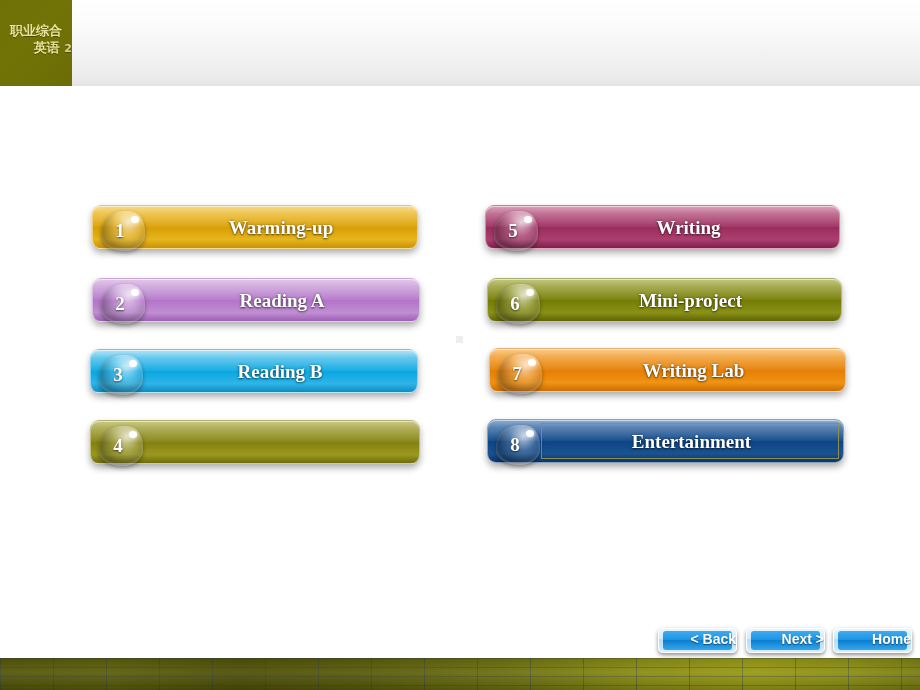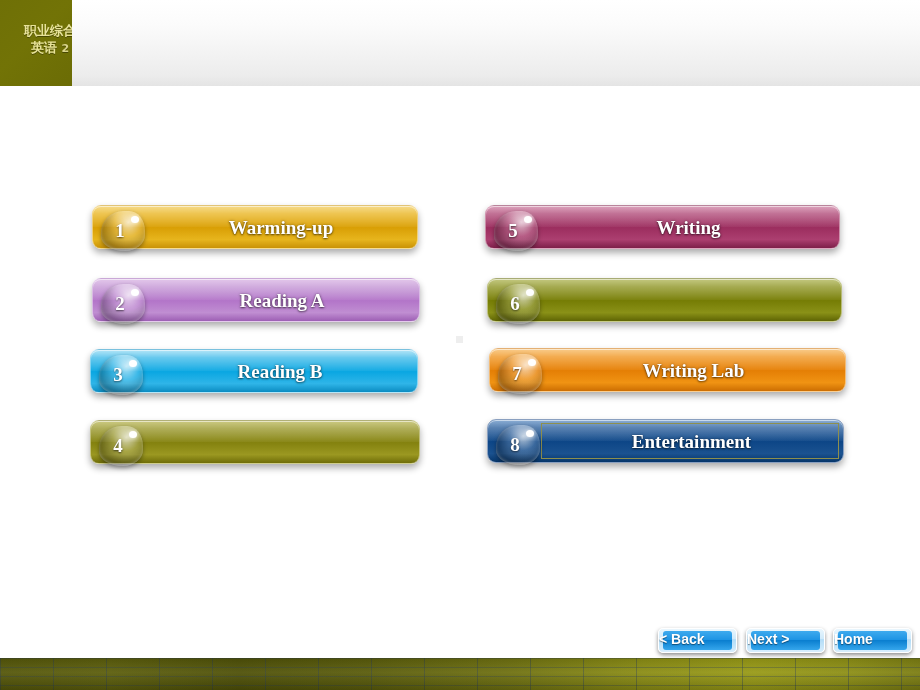--- a/index.html
+++ b/index.html
@@ -34,23 +34,22 @@
     left: 0; top: 22px;
     width: 72px;
     text-align: center;
     font-family: "DejaVu Sans", sans-serif;
     font-size: 13px;
     font-weight: bold;
     line-height: 17px;
     color: #e8e39a;
     letter-spacing: 0px;
     text-shadow: 0 1px 0 rgba(0,0,0,0.35);
-    padding-left: 14px;
-  }
-  #logo-text-cn .l2 { font-size: 13px; }
+  }
+  #logo-text-cn .l2 { font-size: 13px; text-align: right; }
   #logo-text-cn .num { font-size: 11px; color: #d9d48c; }
 
   #page-title {
     position: absolute;
     left: 88px; top: 32px;
     font-family: "DejaVu Sans", sans-serif;
     font-size: 21px;
     font-weight: bold;
     color: #8a8a06;
     letter-spacing: 0.2px;
@@ -167,21 +166,21 @@
   .nav-btn .inner {
     position: absolute;
     left: 4px; right: 4px; top: 2px; bottom: 2px;
     border-radius: 3px;
     background: linear-gradient(to bottom, #3eaaee 0%, #1c93e4 48%, #0b7fd0 50%, #35a6ec 100%);
   }
   .nav-btn .txt {
     position: absolute;
     left: 0; right: 0; top: 0; bottom: 0;
     line-height: 21px;
-    text-align: left;
+    text-align: right;
     font-family: "Liberation Sans", sans-serif;
     font-weight: bold;
     font-size: 14px;
     color: #ffffff;
     text-shadow: 0 1px 1px rgba(0,0,0,0.45);
     white-space: nowrap;
   }
 
   
   #footer-bar {
@@ -265,20 +264,21 @@
     <div class="label">Writing</div>
   </div>
 
   <div class="menu-btn c-green" style="left:487px; top:278px; width:355px;">
     <div class="sheen"></div>
     <div class="drop">
       <div class="blob"></div>
       <div class="glint"></div>
       <div class="num">6</div>
     </div>
+    <div class="label">Mini-project</div>
   </div>
 
   <div class="menu-btn c-orange" style="left:489px; top:348px; width:357px;">
     <div class="sheen"></div>
     <div class="drop">
       <div class="blob"></div>
       <div class="glint"></div>
       <div class="num">7</div>
     </div>
     <div class="label">Writing Lab</div>

